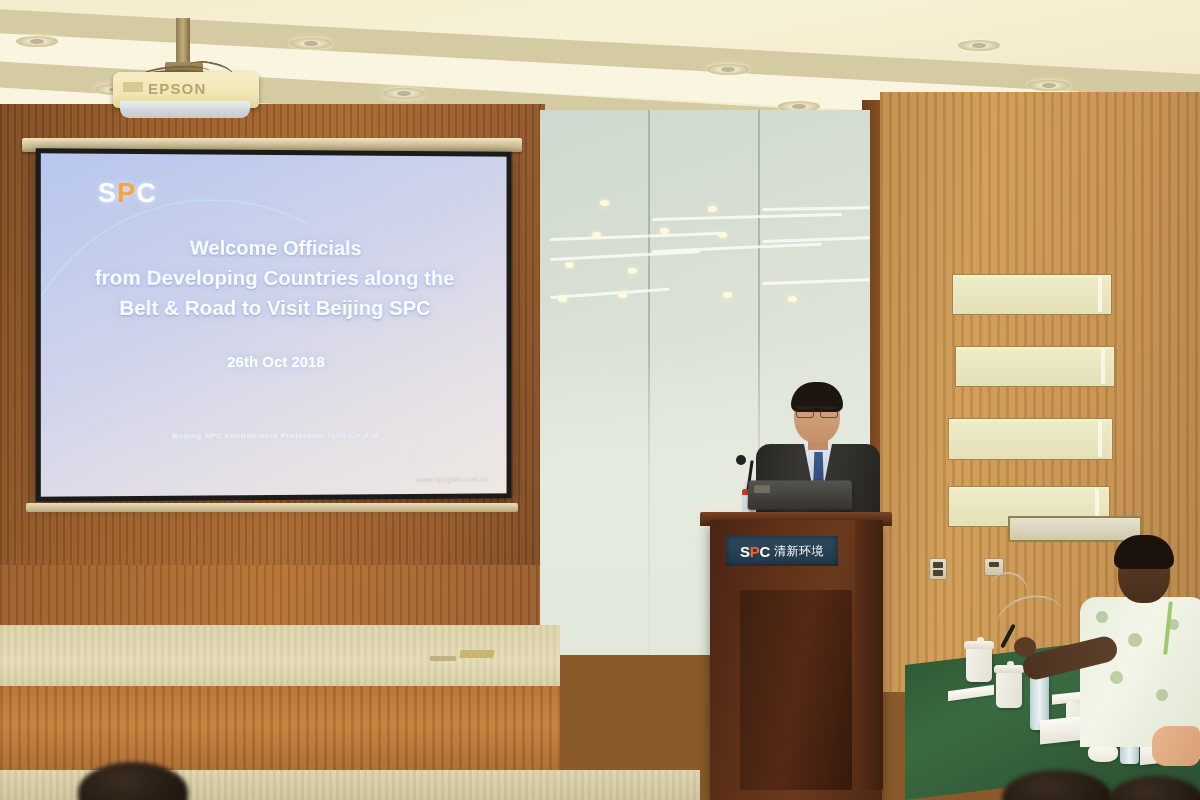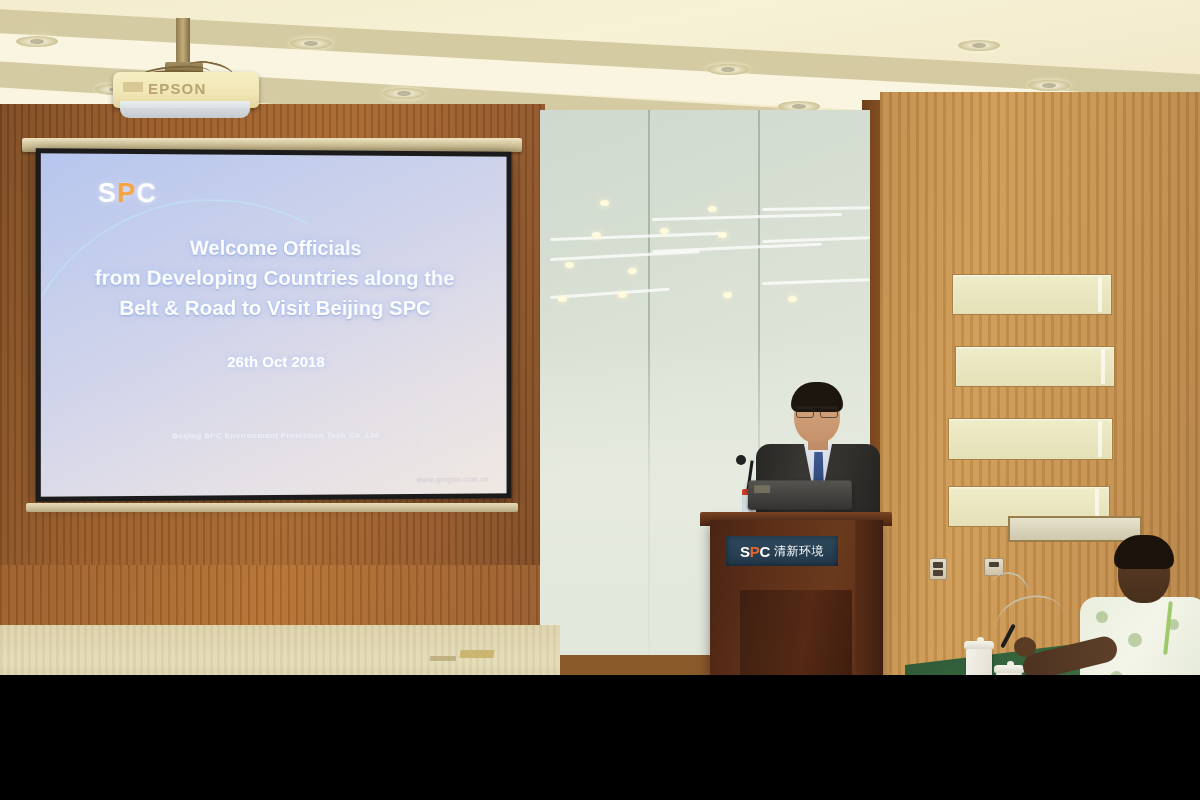--- a/index.html
+++ b/index.html
@@ -1,19 +1,19 @@
 <!DOCTYPE html>
 <html><head>
 <meta charset="utf-8">
 <style>
   html,body{margin:0;padding:0;background:#000;}
   body{font-family:"Liberation Sans",sans-serif;}
 
   #scene{
-    position:relative;width:1200px;height:675px;overflow:hidden;
+    position:relative;width:1200px;height:800px;overflow:hidden;
     background:#8a5a2b;
   }
 
   
   .ceiling{
     position:absolute;left:0;top:0;width:1200px;height:132px;
     background:linear-gradient(170deg,#f3eccd 0%,#f7f1d6 40%,#efe6c4 100%);
     overflow:hidden;
   }
   .c-band{position:absolute;height:26px;background:#cfc49a;

